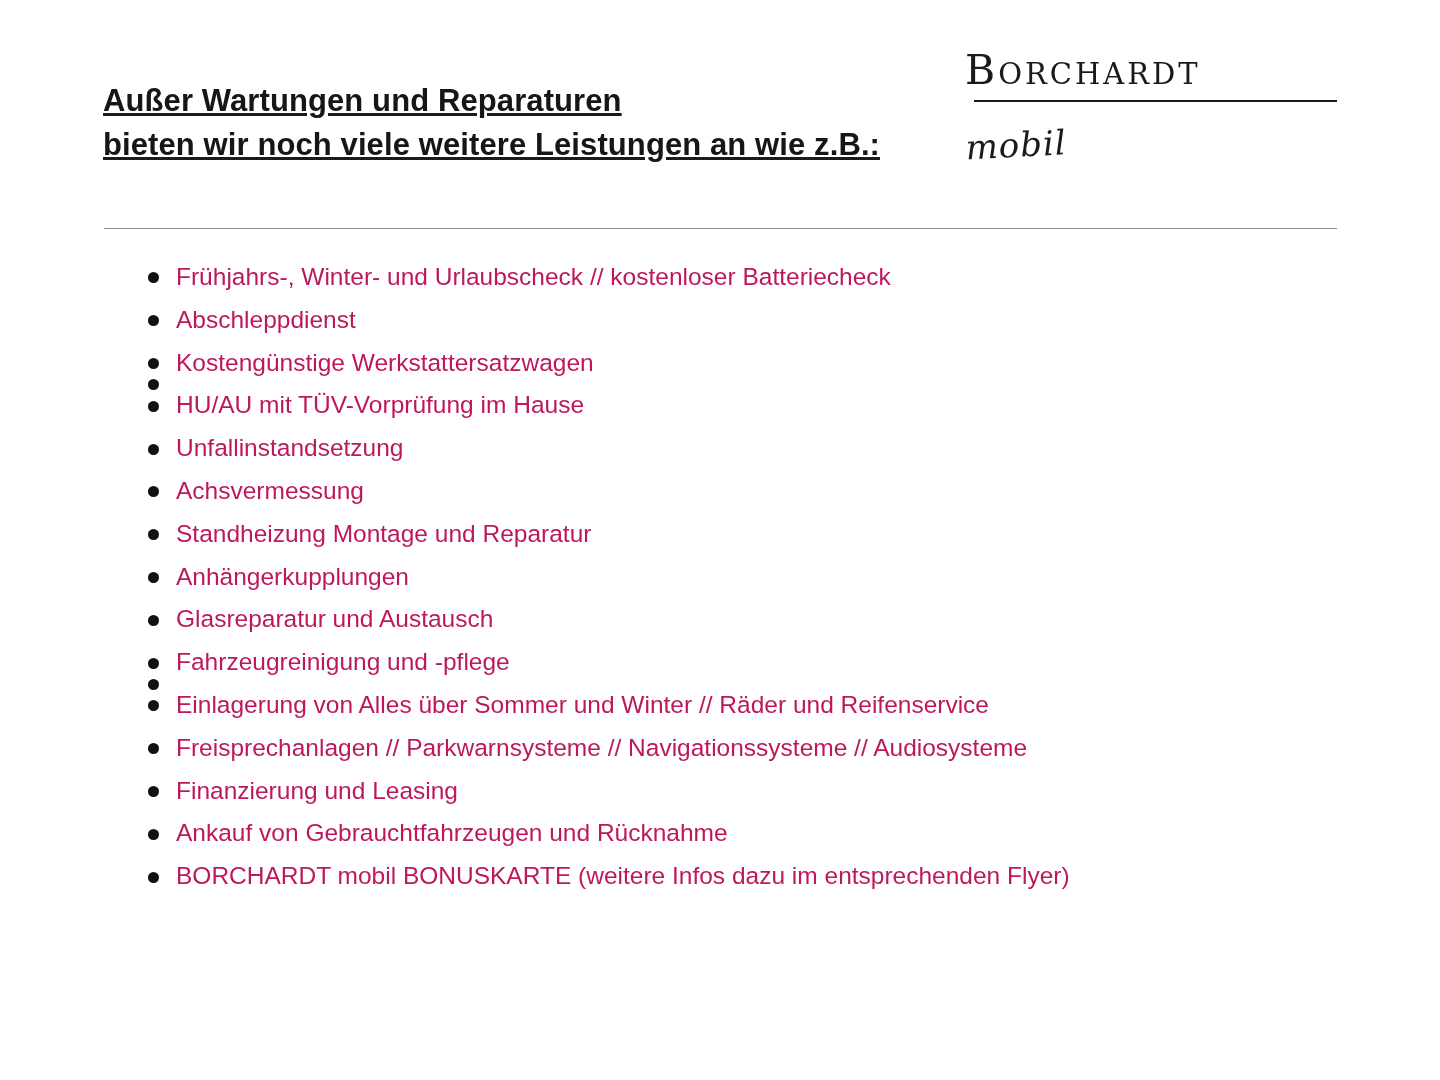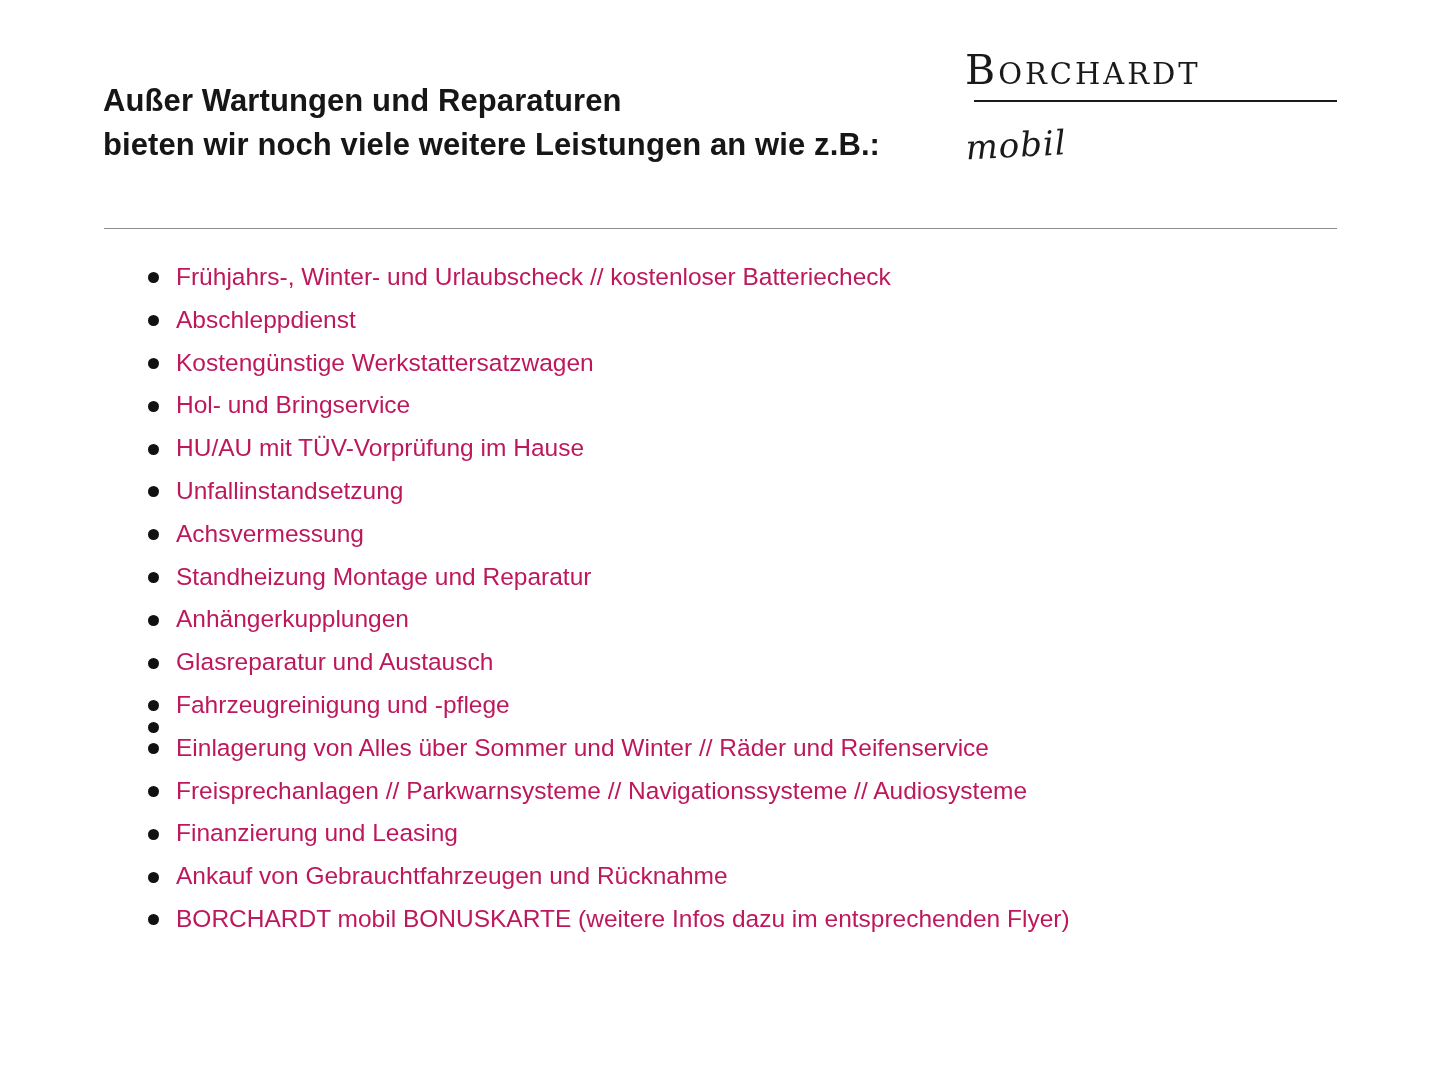--- a/index.html
+++ b/index.html
@@ -22,20 +22,21 @@
     box-sizing: border-box;
   }
 
   
   .header {
     position: absolute;
     top: 58px;
     left: 103px;
     right: 103px;
     height: 150px;
+    text-decoration: underline;
   }
 
   .headline {
     max-width: 880px;
     font-size: 31px;
     font-weight: bold;
     line-height: 1.42;
     letter-spacing: 0.1px;
     color: #161616;
   }
@@ -138,21 +139,21 @@
       <div class="logo-sub">mobil</div>
     </div>
   </div>
 
   <div class="divider"></div>
 
   <ul class="list">
     <li class="list-item"><span class="bullet"></span><span>Frühjahrs-, Winter- und Urlaubscheck // kostenloser Batteriecheck</span></li>
     <li class="list-item"><span class="bullet"></span><span>Abschleppdienst</span></li>
     <li class="list-item"><span class="bullet"></span><span>Kostengünstige Werkstattersatzwagen</span></li>
-    <li class="list-item"><span class="bullet"></span><span>Hol- und Bringservice</span></li>
+    <li class="list-item"><span class="bullet"></span></li>
     <li class="list-item"><span class="bullet"></span><span>HU/AU mit TÜV-Vorprüfung im Hause</span></li>
     <li class="list-item"><span class="bullet"></span><span>Unfallinstandsetzung</span></li>
     <li class="list-item"><span class="bullet"></span><span>Achsvermessung</span></li>
     <li class="list-item"><span class="bullet"></span><span>Standheizung Montage und Reparatur</span></li>
     <li class="list-item"><span class="bullet"></span><span>Anhängerkupplungen</span></li>
     <li class="list-item"><span class="bullet"></span><span>Glasreparatur und Austausch</span></li>
     <li class="list-item"><span class="bullet"></span><span>Fahrzeugreinigung und -pflege</span></li>
     <li class="list-item"><span class="bullet"></span></li>
     <li class="list-item"><span class="bullet"></span><span>Einlagerung von Alles über Sommer und Winter // Räder und Reifenservice</span></li>
     <li class="list-item"><span class="bullet"></span><span>Freisprechanlagen // Parkwarnsysteme // Navigationssysteme // Audiosysteme</span></li>

